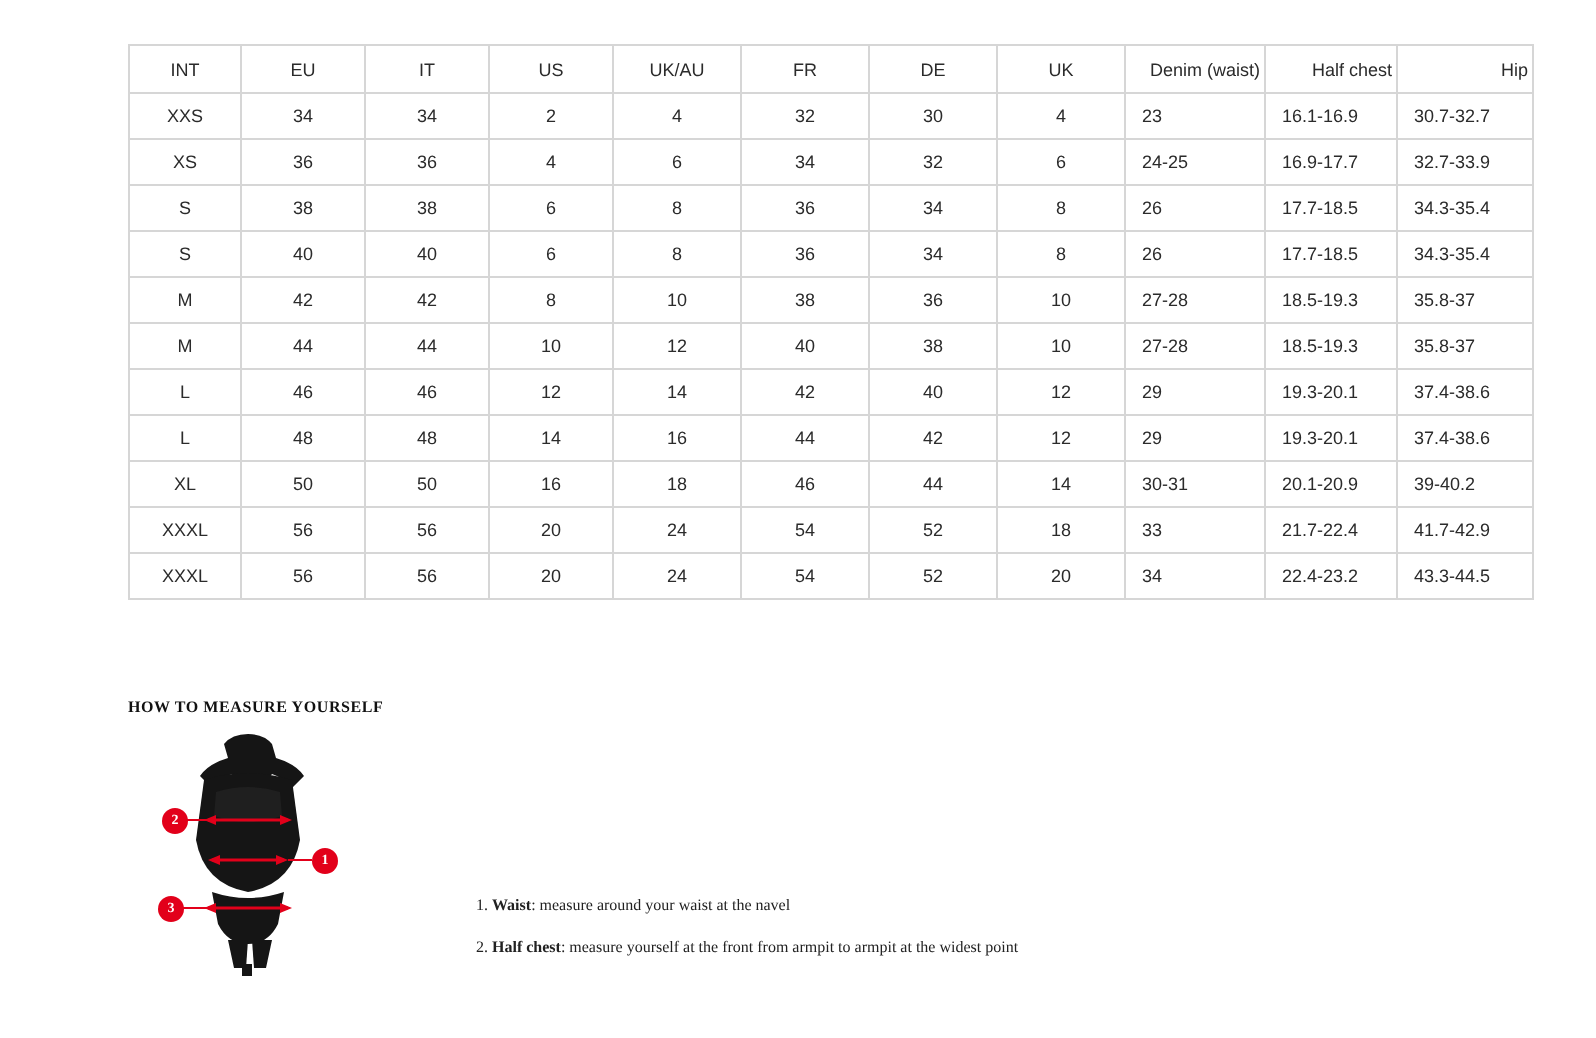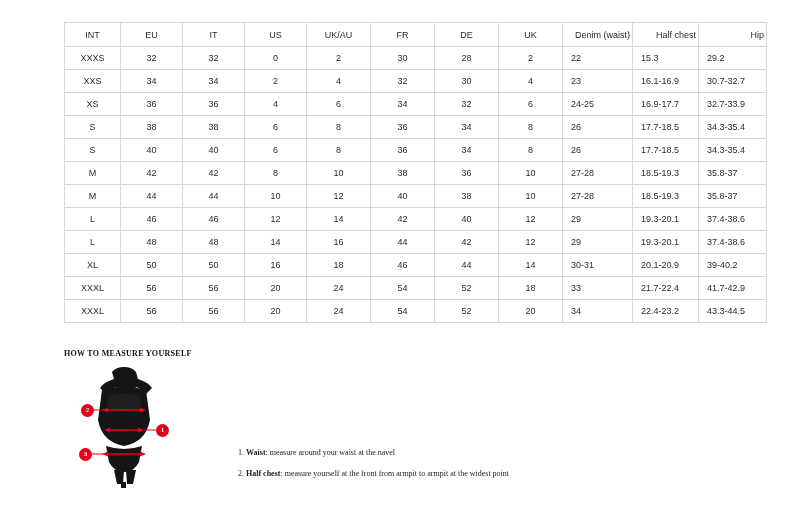--- a/index.html
+++ b/index.html
@@ -155,33 +155,20 @@
             <th>FR</th>
             <th>DE</th>
             <th>UK</th>
             <th class="align-left">Denim (waist)</th>
             <th class="align-left">Half chest</th>
             <th class="align-left">Hip</th>
           </tr>
       </thead>
       <tbody id="body-rows">
           <tr>
-            <td>XXXS</td>
-            <td>32</td>
-            <td>32</td>
-            <td>0</td>
-            <td>2</td>
-            <td>30</td>
-            <td>28</td>
-            <td>2</td>
-            <td class="align-left">22</td>
-            <td class="align-left">15.3</td>
-            <td class="align-left">29.2</td>
-          </tr>
-          <tr>
             <td>XXS</td>
             <td>34</td>
             <td>34</td>
             <td>2</td>
             <td>4</td>
             <td>32</td>
             <td>30</td>
             <td>4</td>
             <td class="align-left">23</td>
             <td class="align-left">16.1-16.9</td>

